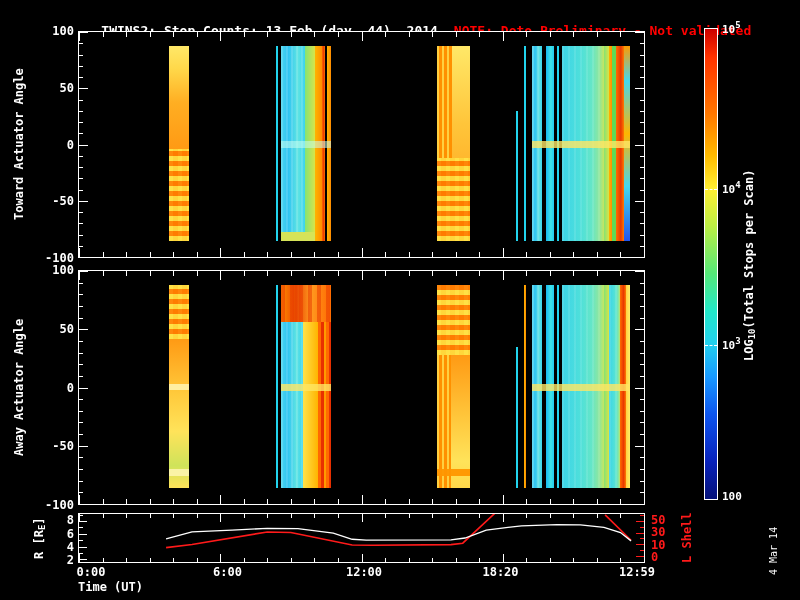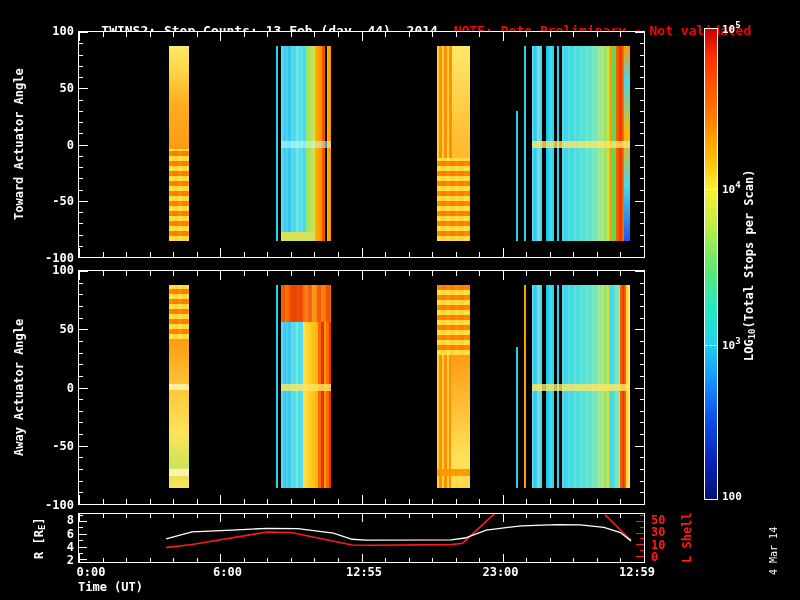--- a/index.html
+++ b/index.html
@@ -407,22 +407,22 @@
   <div class="ytlabels red" id="yt-l" style="left:649px;top:513px;height:50px;width:26px;">
       <div style="top: 0.0197044px; width: 100%; right: auto; left: 2px; text-align: left;">50</div>
       <div style="top: 12.335px; width: 100%; right: auto; left: 2px; text-align: left;">30</div>
       <div style="top: 24.6502px; width: 100%; right: auto; left: 2px; text-align: left;">10</div>
       <div style="top: 36.9655px; width: 100%; right: auto; left: 2px; text-align: left;">0</div>
     </div>
 
   <div id="xlabels">
       <div class="xtlabel" style="left: 91px;">0:00</div>
       <div class="xtlabel" style="left: 227.5px;">6:00</div>
-      <div class="xtlabel" style="left: 364px;">12:55</div>
-      <div class="xtlabel" style="left: 500.5px;">23:00</div>
+      <div class="xtlabel" style="left: 364px;">12:00</div>
+      <div class="xtlabel" style="left: 500.5px;">18:20</div>
       <div class="xtlabel" style="left: 637px;">12:59</div>
     </div>
   <div class="xaxis-title">Time (UT)</div>
 
   <div id="colorbar" style="background: linear-gradient(rgb(204, 0, 0) 0%, rgb(255, 51, 0) 6%, rgb(255, 119, 0) 18%, rgb(255, 187, 0) 27%, rgb(255, 238, 51) 34%, rgb(187, 238, 68) 42%, rgb(85, 232, 120) 52%, rgb(34, 232, 200) 60%, rgb(34, 208, 238) 67%, rgb(24, 153, 255) 74%, rgb(13, 85, 238) 82%, rgb(8, 34, 187) 92%, rgb(5, 17, 119) 100%);">
       <div class="cb-dash" style="top: 159.8px;"></div>
       <div class="cb-dash" style="top: 315.84px;"></div>
     </div>
   <div id="cb-ticks"></div>
   <div class="vlabel" id="cb-label" style="left:742px;top:120px;height:290px;"><span>LOG</span><sub>10</sub><span>(Total Stops per Scan)</span></div>

